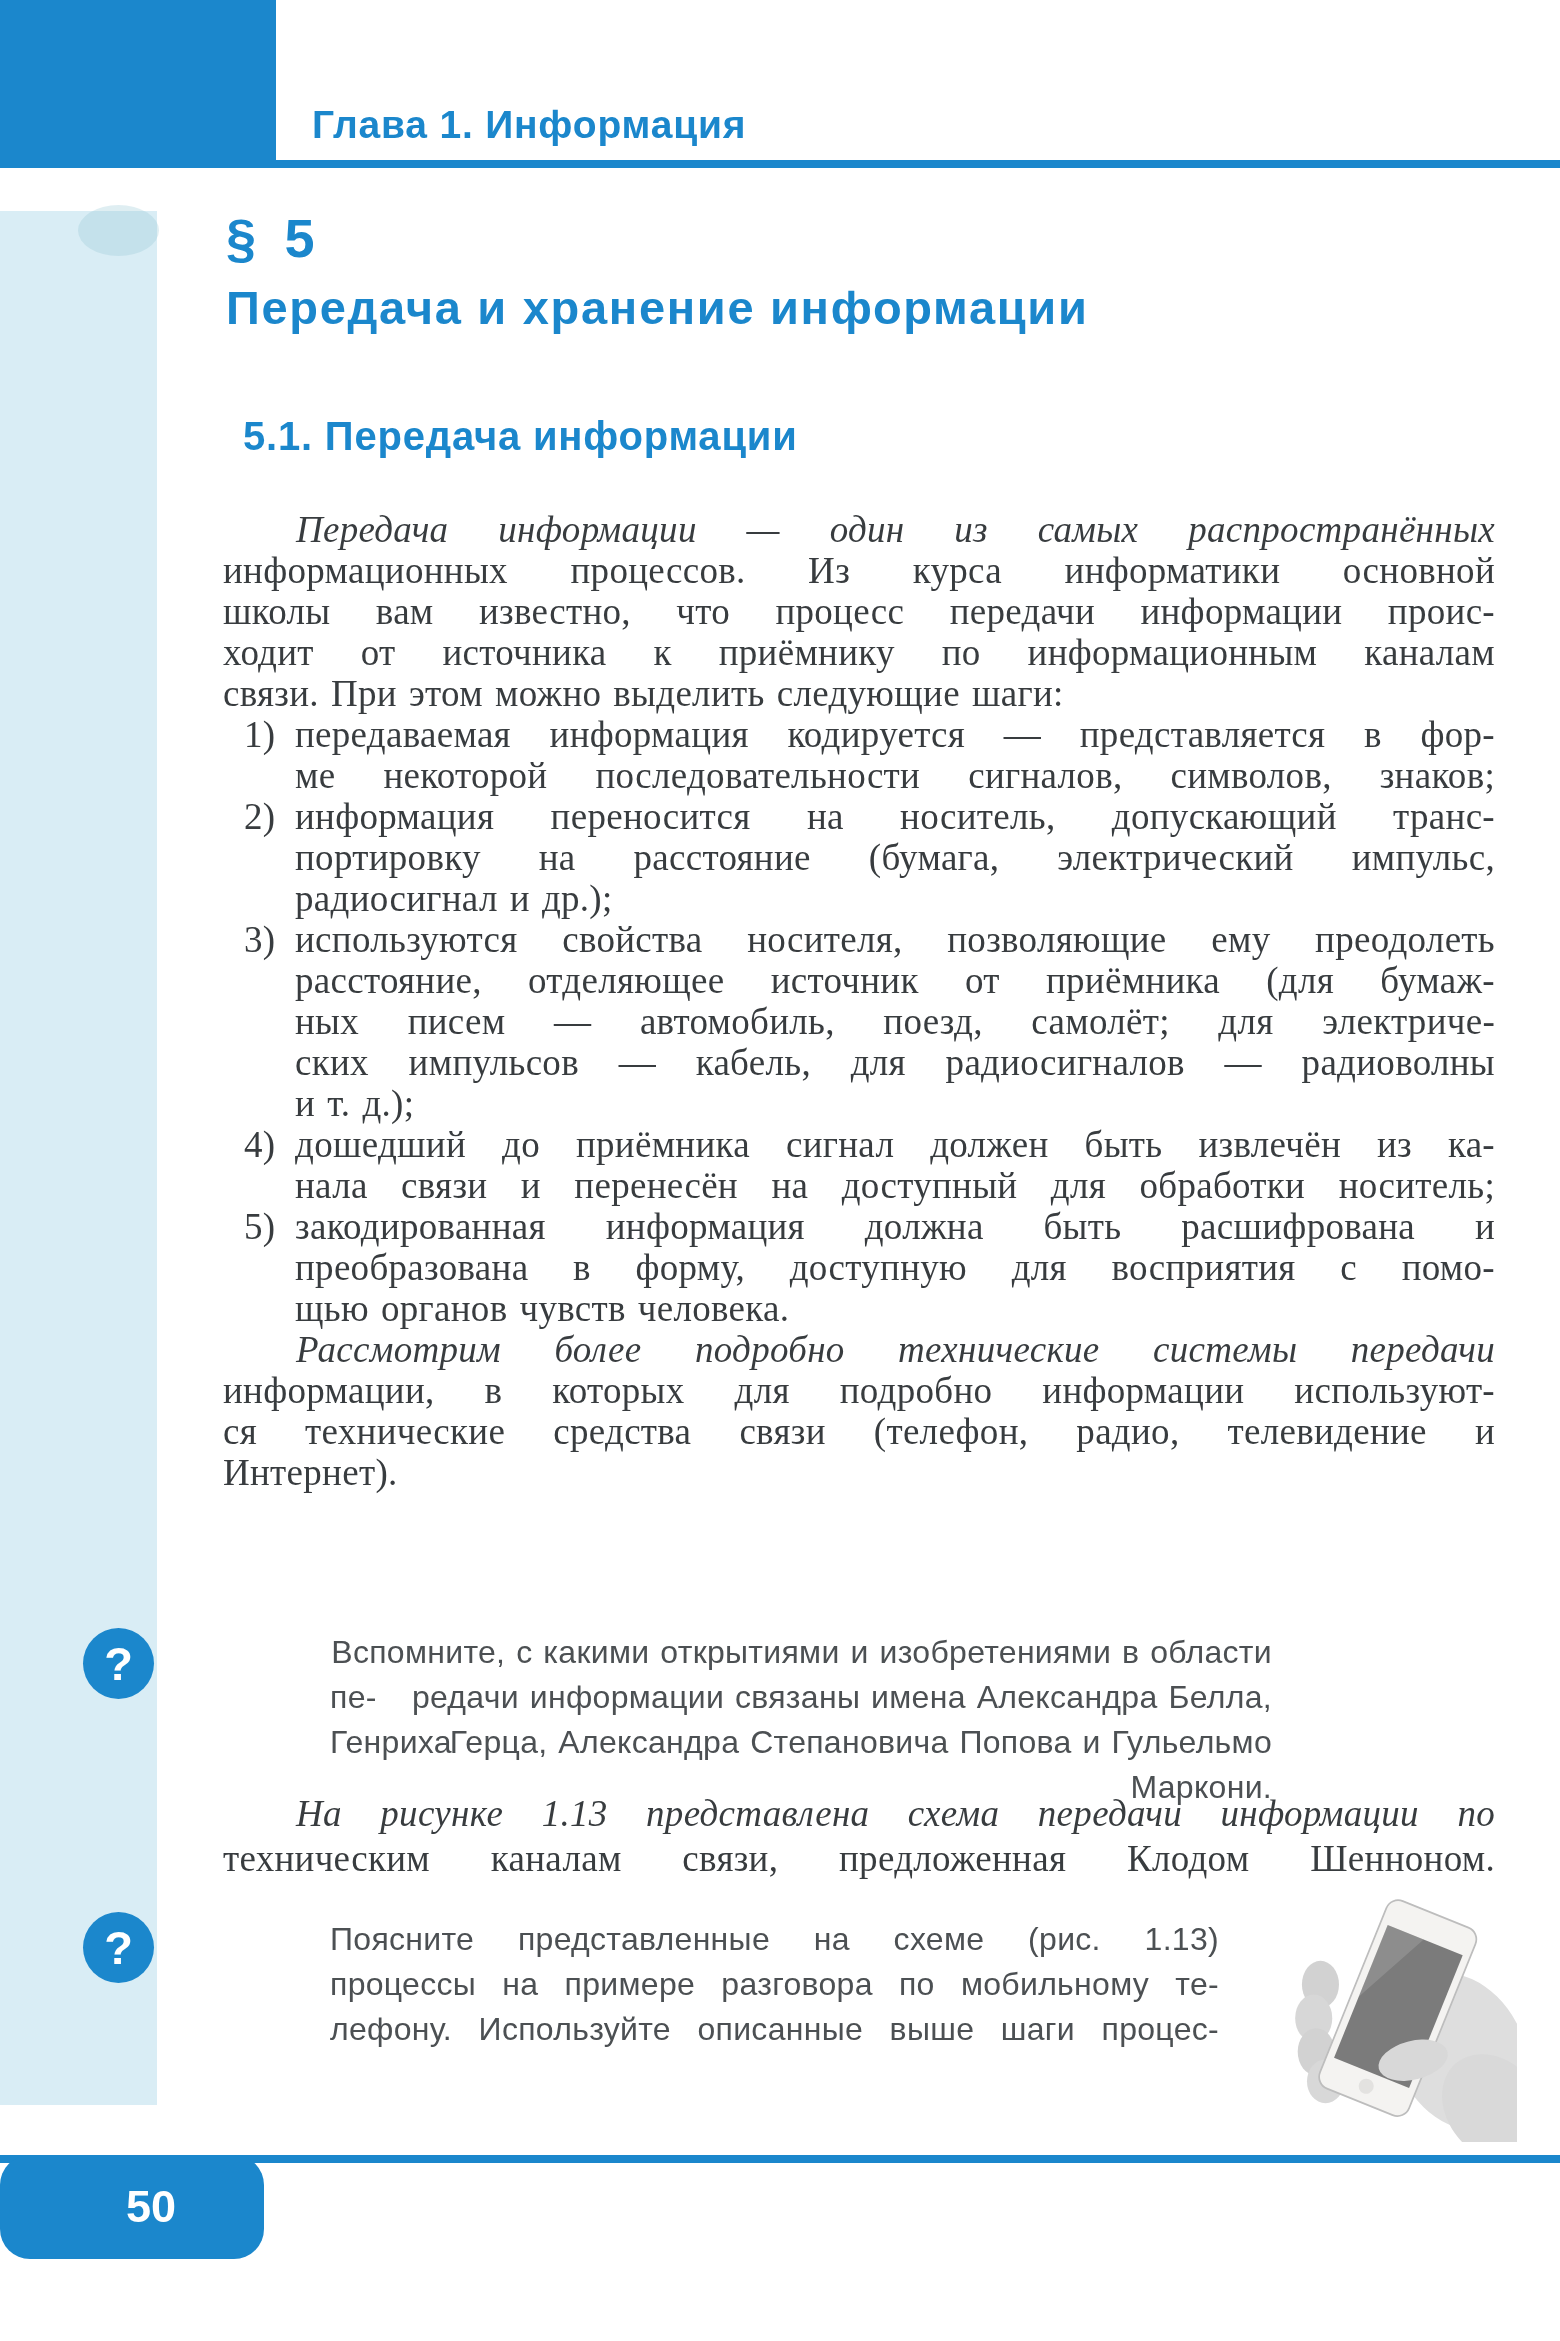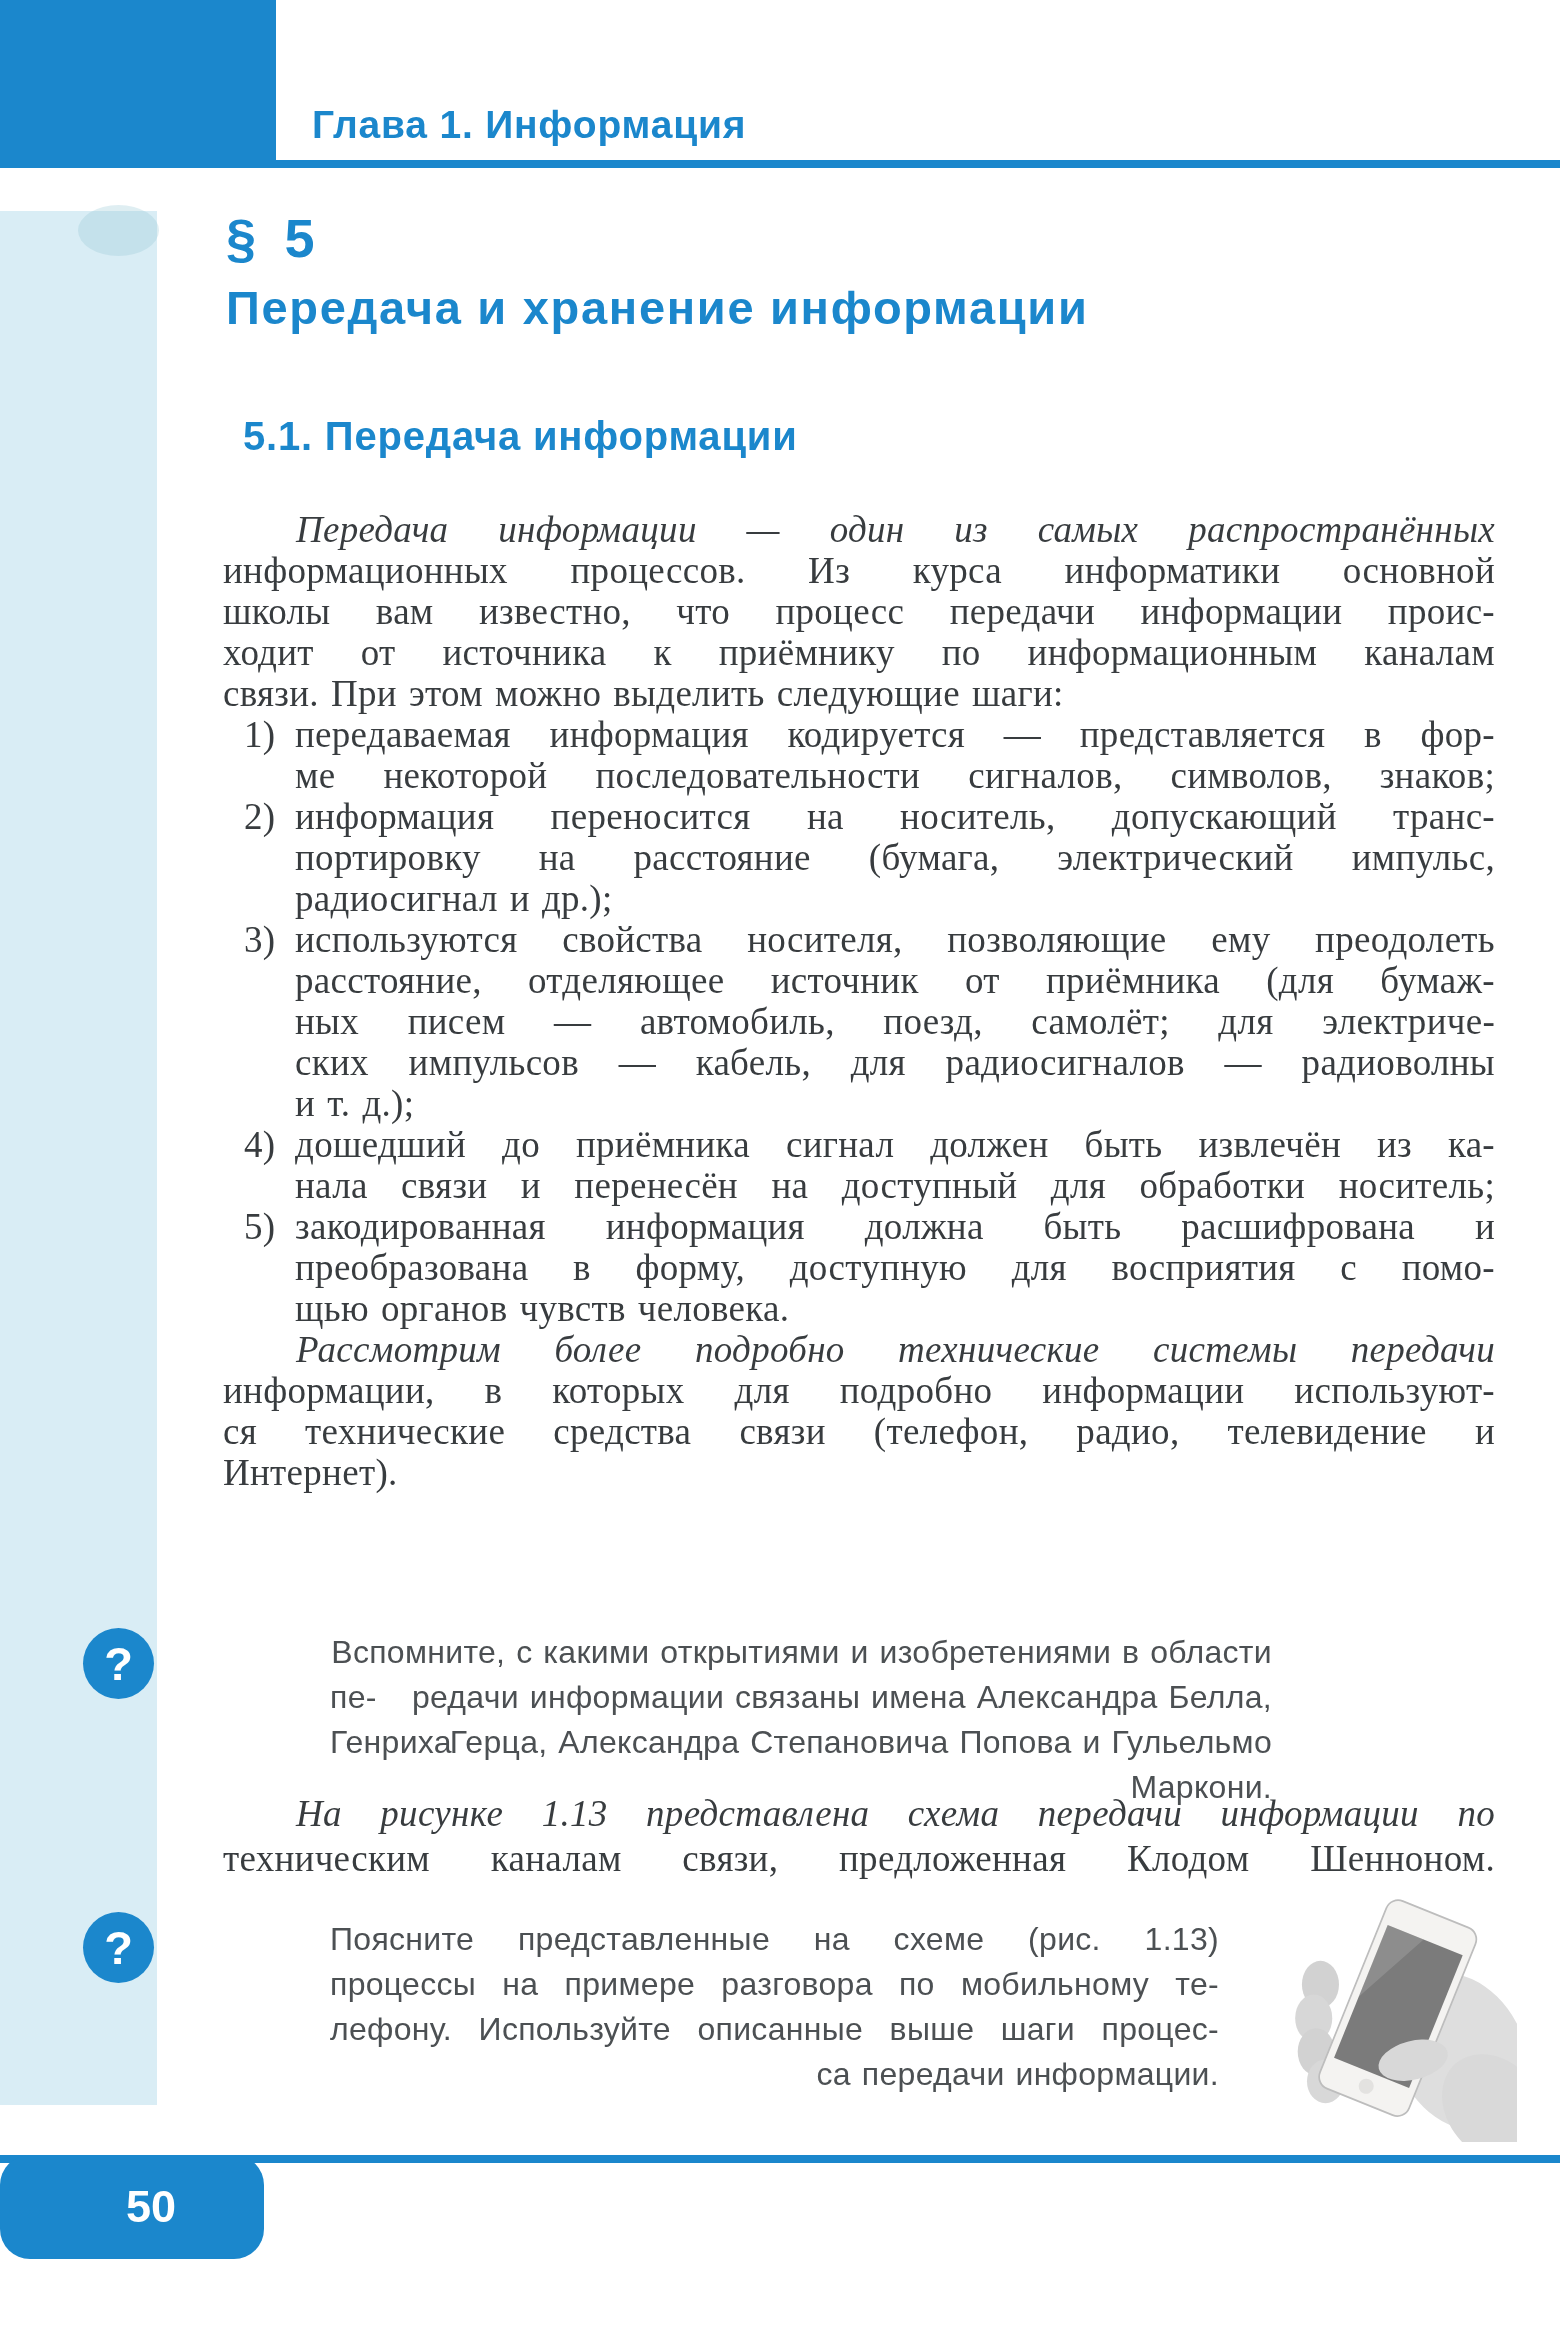--- a/index.html
+++ b/index.html
@@ -109,21 +109,20 @@
     <div class="fline jfy"><span>техническим каналам связи, предложенная Клодом Шенноном.</span></div>
   </div>
 
   <div class="qcircle" id="q2-circle">
       <span>?</span>
     </div>
   <div class="qblock" id="q2-text">
     <div class="qline jfy"><span>Поясните представленные на схеме (рис. 1.13)</span></div>
     <div class="qline jfy"><span>процессы на примере разговора по мобильному те-</span></div>
     <div class="qline jfy"><span>лефону. Используйте описанные выше шаги процес-</span></div>
-    <div class="qline"><span>са передачи информации.</span></div>
   </div>
 
   <svg id="phone-illu" viewBox="0 0 295 305" xmlns="http://www.w3.org/2000/svg">
 
     <ellipse cx="62" cy="118" rx="22" ry="28" fill="#d2d2d2"></ellipse>
     <ellipse cx="54" cy="158" rx="22" ry="28" fill="#d7d7d7"></ellipse>
     <ellipse cx="57" cy="198" rx="22" ry="28" fill="#d2d2d2"></ellipse>
     <ellipse cx="68" cy="233" rx="22" ry="26" fill="#d8d8d8"></ellipse>
 
     <ellipse cx="228" cy="198" rx="75" ry="98" fill="#dedede" transform="rotate(-28 228 198)"></ellipse>

